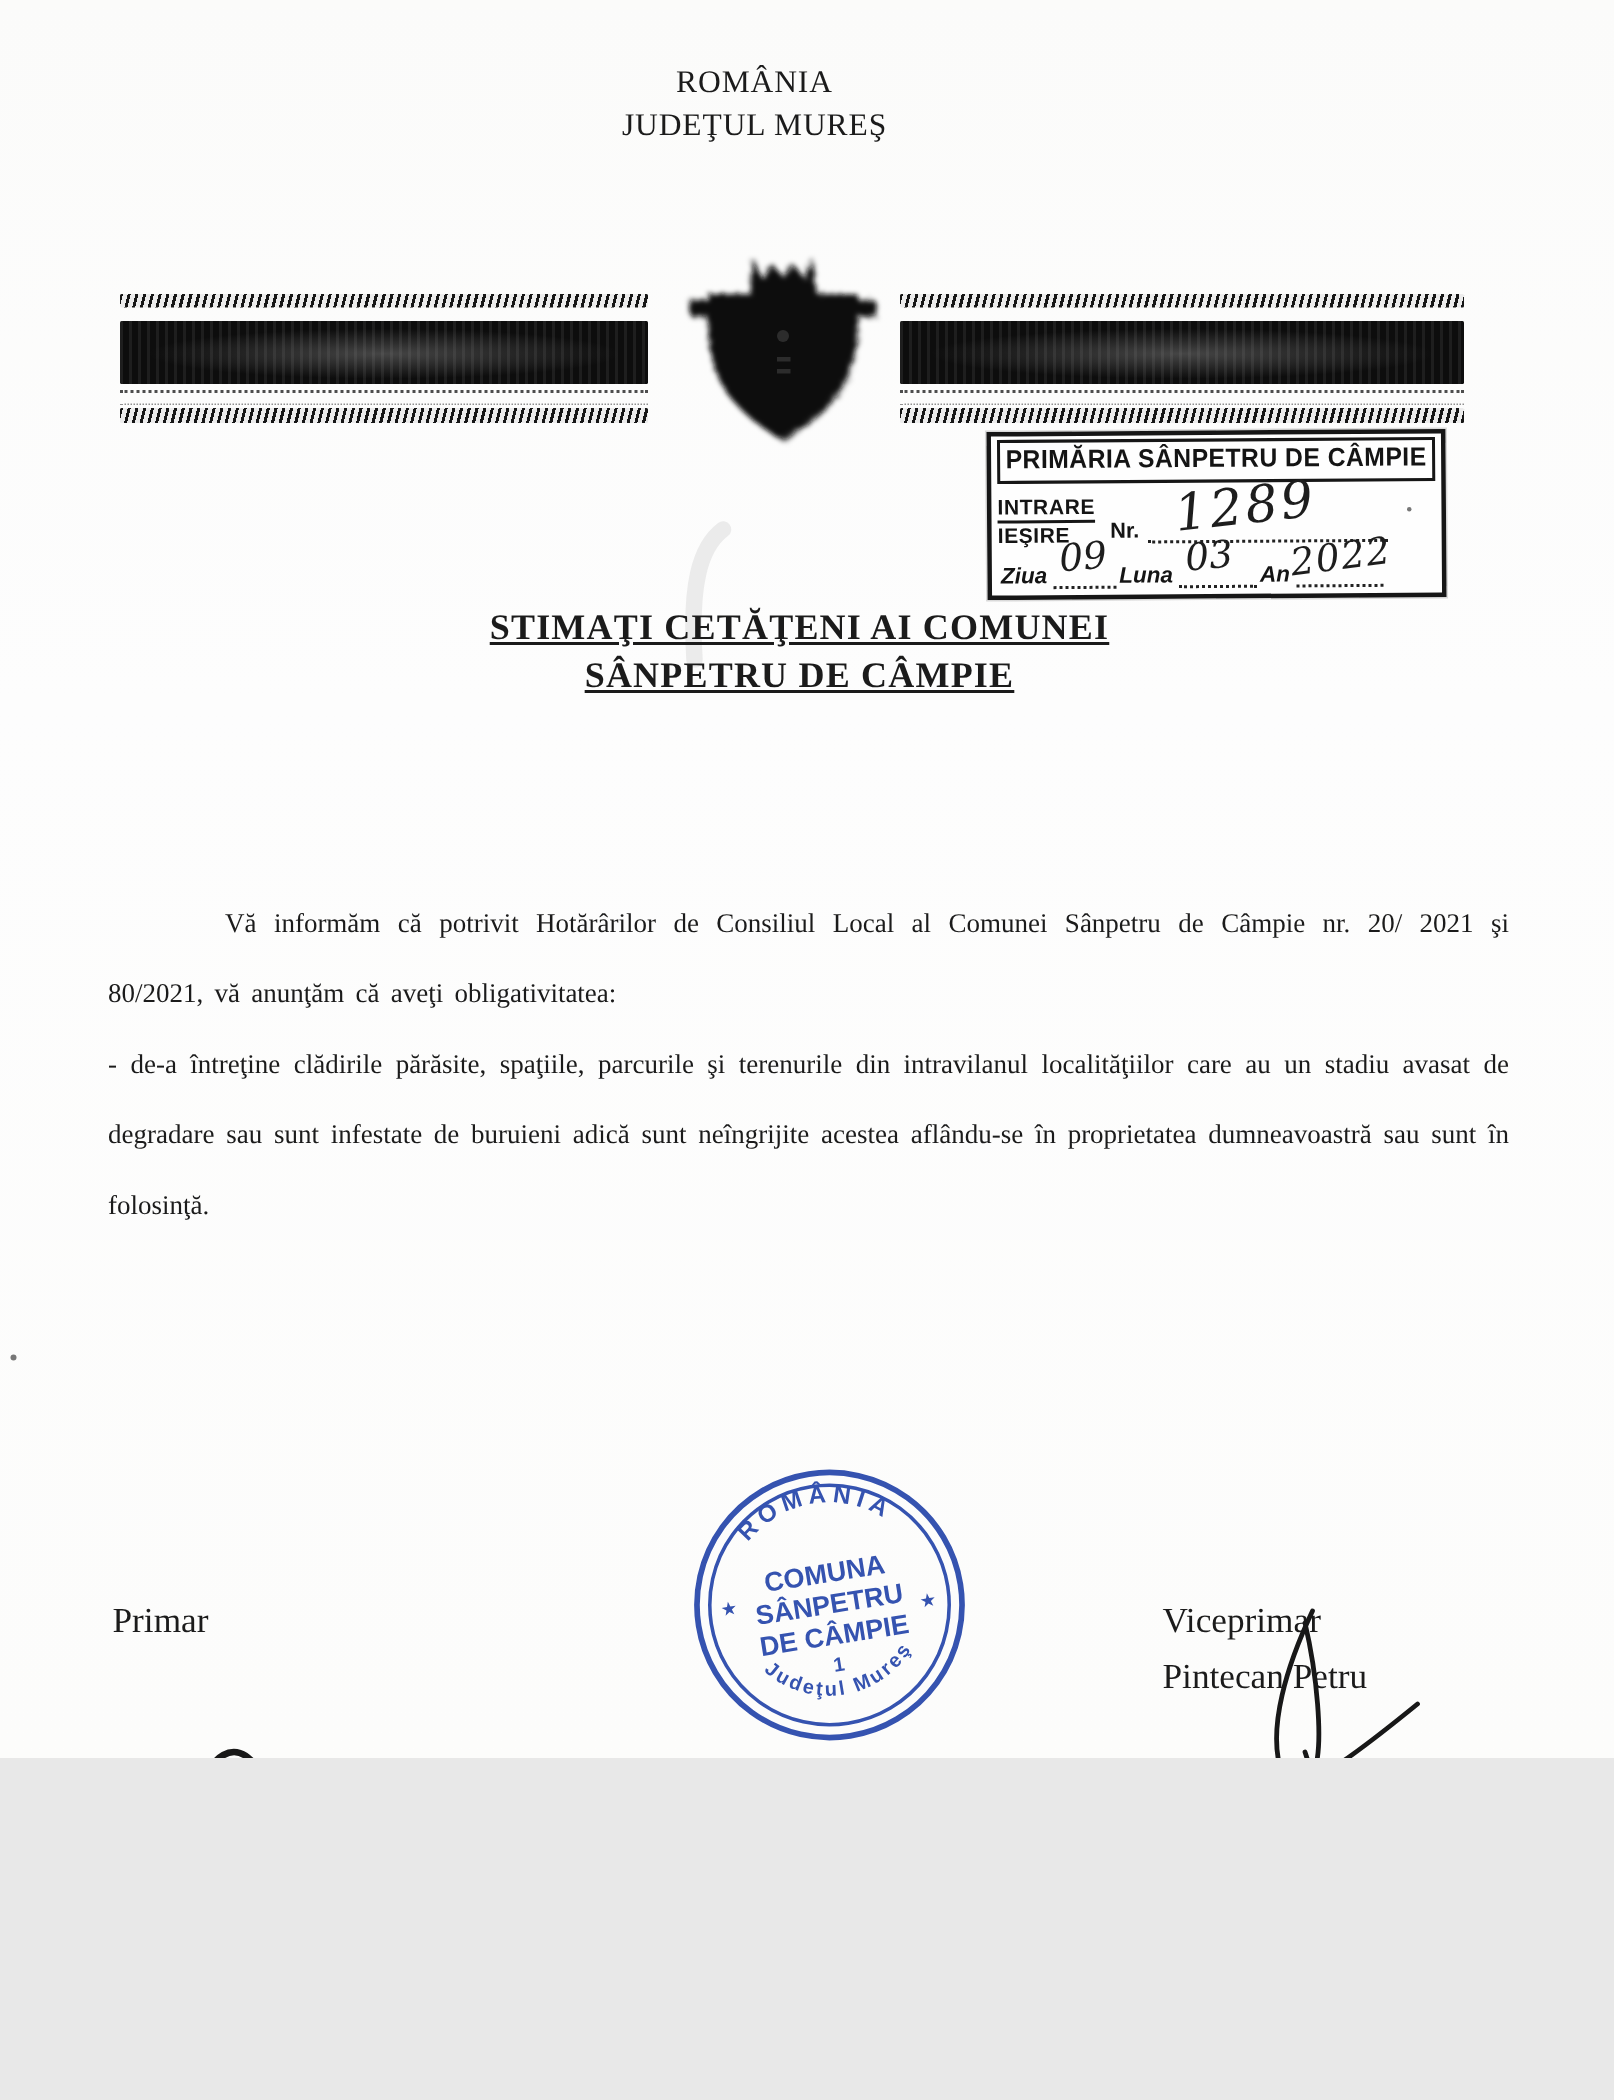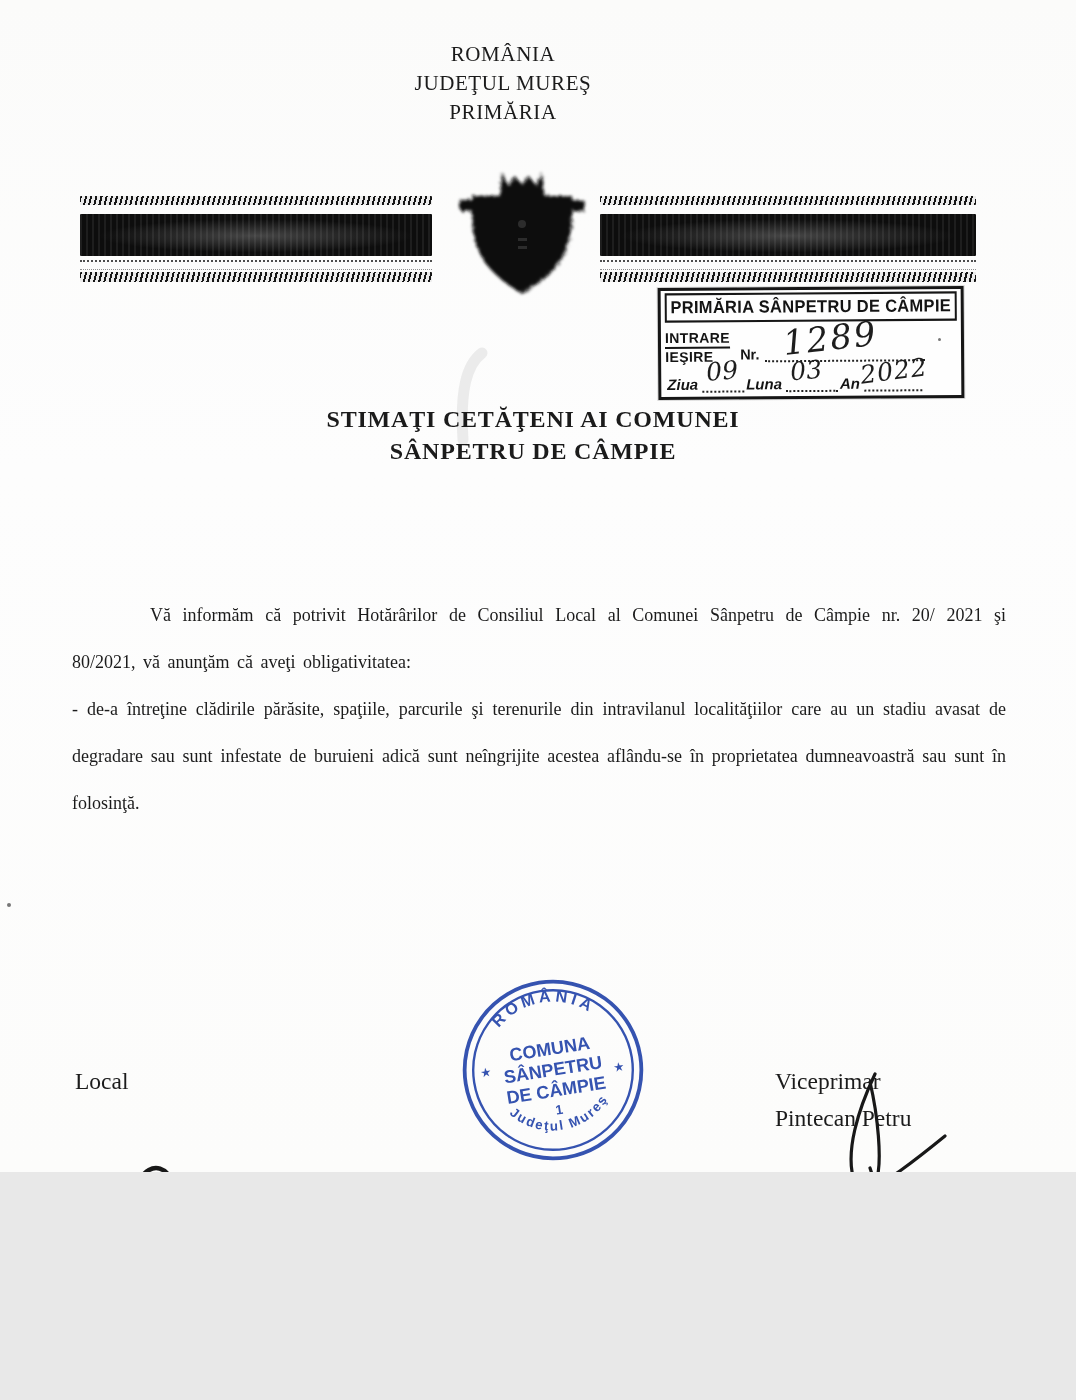--- a/index.html
+++ b/index.html
@@ -60,21 +60,21 @@
   }
   .hw-nr{top:-26px;left:18px;font-size:34px;transform:rotate(-6deg);letter-spacing:2px;}
   .row-date{display:flex;align-items:flex-end;margin-top:10px;font-size:15px;}
   .d-label{margin:0 4px 0 2px;font-style:italic;}
   .d-day{width:42px;}  .d-mon{width:52px;}  .d-yr{width:58px;}
   .hw-sm{top:-18px;left:4px;font-size:25px;transform:rotate(-5deg);}
   .hw-yr{top:-17px;left:-4px;font-size:25px;transform:rotate(-7deg);letter-spacing:1px;}
   
   .salutation{
     position:absolute;top:403px;left:0;width:1066px;text-align:center;
-    font-size:24px;font-weight:bold;line-height:32px;letter-spacing:.8px;
+    font-size:24px;font-weight:bold;line-height:32px;letter-spacing:.8px;text-decoration:underline;
   }
   
   .bodytext{
     position:absolute;top:592px;left:72px;width:934px;
     font-size:18px;line-height:47px;text-align:justify;word-spacing:3px;
   }
   .bodytext p{margin:0;}
   .p-indent{text-indent:78px;}
   .p-dash{text-indent:7px;}
   
@@ -90,21 +90,20 @@
   .speck{position:absolute;background:#777;border-radius:50%;}
 </style>
 </head>
 <body>
 
 <div class="page">
 
   <div class="header">
     <div>ROMÂNIA</div>
     <div>JUDEŢUL MUREŞ</div>
-    <div>PRIMĂRIA</div>
   </div>
 
   <div class="band-seg band-left">
     <div class="stripe"></div>
     <div class="thickbar"></div>
     <div class="dotsrow"></div>
     <div class="stripe btm"></div>
   </div>
   <div class="band-seg band-right">
     <div class="stripe"></div>
@@ -199,21 +198,21 @@
             <textPath href="#arcBot" startOffset="50%" text-anchor="middle">Judeţul Mureş</textPath>
           </text>
           <text x="24" y="96" font-size="13">★</text>
           <text x="163" y="112" font-size="13">★</text>
         </g>
       </g>
     </svg>
   </div>
 
   <div class="signer signer-left">
-    <div>Local</div>
+    <div>Primar</div>
   </div>
   <div class="signer signer-right">
     <div>Viceprimar</div>
     <div>Pintecan Petru</div>
   </div>
 
   <svg class="sig sig-left" width="270" height="145" viewBox="0 0 270 145">
     <path d="M66,28 C52,8 34,20 28,48 C22,76 26,96 39,102 C47,106 56,99 63,97 C72,95 75,105 87,103 C99,101 112,94 122,85 C135,74 143,56 136,44 C129,32 112,33 105,45 C99,57 107,70 121,80 C139,93 160,103 173,109 C182,113 186,120 178,124 C167,129 148,123 142,116 C137,109 145,103 157,106 C170,109 182,117 192,122" fill="none" stroke="#181818" stroke-width="4.5" stroke-linecap="round" stroke-linejoin="round"></path>
   </svg>
 

